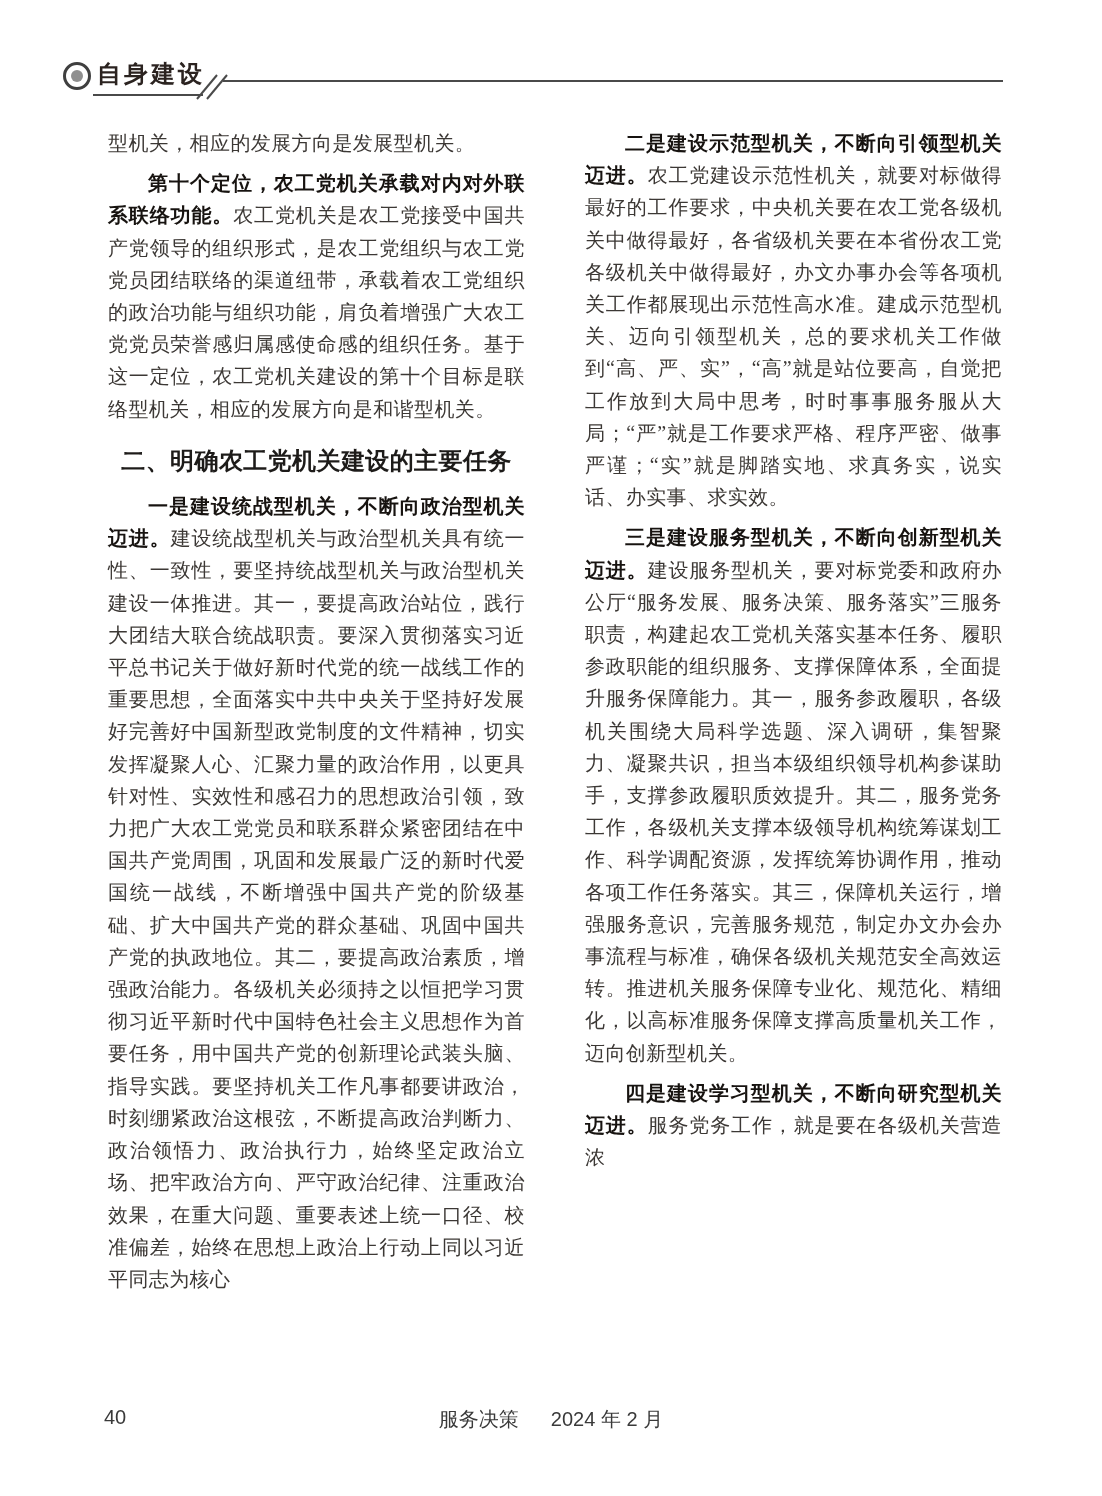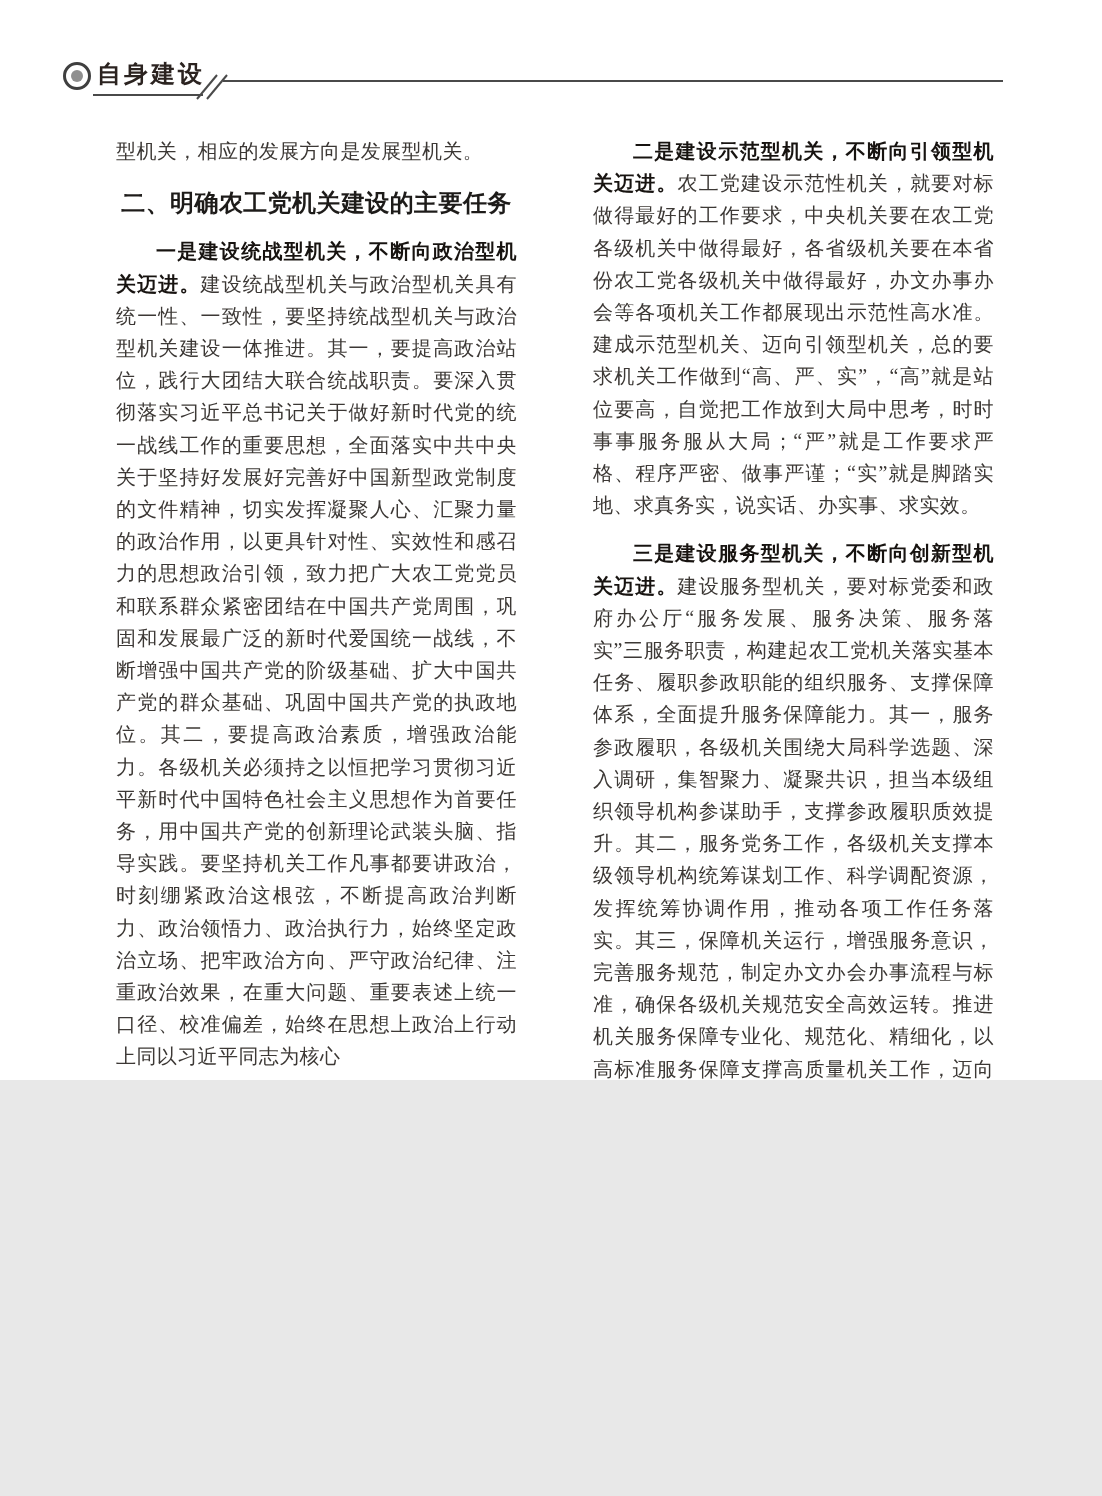--- a/index.html
+++ b/index.html
@@ -1,19 +1,19 @@
 <!DOCTYPE html>
 <html><head>
 <meta charset="utf-8">
 <style>
   html, body { margin: 0; padding: 0; background: #e8e8e8; }
   .page {
     position: relative;
     width: 1102px;
-    height: 1080px;
+    height: 1496px;
     background: #ffffff;
     font-family: "Liberation Serif", "DejaVu Serif", serif;
     color: #3c3835;
     overflow: hidden;
   }
 
   
   .header-icon {
     position: absolute;
     left: 63px; top: 62px;
@@ -50,21 +50,21 @@
     top: 119px;
     width: 433px;
     font-size: 20px;
     line-height: 32.2px;
     text-align: justify;
     text-justify: inter-character;
     letter-spacing: 0.4px;
   }
   .column-left  { left: 100px; }
   .column-right { left: 577px; }
-  .column p { margin: 16px; text-indent: 2em; font-family: Liberation Serif, serif; }
+  .column p { margin: 8px; text-indent: 2em; font-family: Liberation Serif, serif; }
   .column p.no-indent { text-indent: 0; }
   .lead { font-weight: 700; color: #171310; }
   .section-heading {
     margin: 20px 0 13px 0;
     font-family: "Liberation Sans", "DejaVu Sans", sans-serif;
     font-size: 24px;
     font-weight: 700;
     line-height: 32.2px;
     text-align: center;
     text-indent: 0;
@@ -101,20 +101,21 @@
   <div class="header-title">自身建设</div>
   <svg class="header-rule" viewBox="0 0 912 28" xmlns="http://www.w3.org/2000/svg">
     <line x1="0" y1="23" x2="110" y2="23" stroke="#4a4a4a" stroke-width="2"></line>
     <line x1="104" y1="27" x2="124" y2="3" stroke="#4a4a4a" stroke-width="2"></line>
     <line x1="114" y1="27" x2="134" y2="3" stroke="#4a4a4a" stroke-width="2"></line>
     <line x1="130" y1="9" x2="910" y2="9" stroke="#4a4a4a" stroke-width="2"></line>
   </svg>
 
   <div class="column column-left">
     <p class="no-indent">型机关，相应的发展方向是发展型机关。</p>
+    <p><span class="lead">第十个定位，农工党机关承载对内对外联系联络功能。</span><span>农工党机关是农工党接受中国共产党领导的组织形式，是农工党组织与农工党党员团结联络的渠道纽带，承载着农工党组织的政治功能与组织功能，肩负着增强广大农工党党员荣誉感归属感使命感的组织任务。基于这一定位，农工党机关建设的第十个目标是联络型机关，相应的发展方向是和谐型机关。</span></p>
     <h2 class="section-heading">二、明确农工党机关建设的主要任务</h2>
     <p><span class="lead">一是建设统战型机关，不断向政治型机关迈进。</span><span>建设统战型机关与政治型机关具有统一性、一致性，要坚持统战型机关与政治型机关建设一体推进。其一，要提高政治站位，践行大团结大联合统战职责。要深入贯彻落实习近平总书记关于做好新时代党的统一战线工作的重要思想，全面落实中共中央关于坚持好发展好完善好中国新型政党制度的文件精神，切实发挥凝聚人心、汇聚力量的政治作用，以更具针对性、实效性和感召力的思想政治引领，致力把广大农工党党员和联系群众紧密团结在中国共产党周围，巩固和发展最广泛的新时代爱国统一战线，不断增强中国共产党的阶级基础、扩大中国共产党的群众基础、巩固中国共产党的执政地位。其二，要提高政治素质，增强政治能力。各级机关必须持之以恒把学习贯彻习近平新时代中国特色社会主义思想作为首要任务，用中国共产党的创新理论武装头脑、指导实践。要坚持机关工作凡事都要讲政治，时刻绷紧政治这根弦，不断提高政治判断力、政治领悟力、政治执行力，始终坚定政治立场、把牢政治方向、严守政治纪律、注重政治效果，在重大问题、重要表述上统一口径、校准偏差，始终在思想上政治上行动上同以习近平同志为核心</span></p>
   </div>
 
   <div class="column column-right">
     <p><span class="lead">二是建设示范型机关，不断向引领型机关迈进。</span><span>农工党建设示范性机关，就要对标做得最好的工作要求，中央机关要在农工党各级机关中做得最好，各省级机关要在本省份农工党各级机关中做得最好，办文办事办会等各项机关工作都展现出示范性高水准。建成示范型机关、迈向引领型机关，总的要求机关工作做到“高、严、实”，“高”就是站位要高，自觉把工作放到大局中思考，时时事事服务服从大局；“严”就是工作要求严格、程序严密、做事严谨；“实”就是脚踏实地、求真务实，说实话、办实事、求实效。</span></p>
     <p><span class="lead">三是建设服务型机关，不断向创新型机关迈进。</span><span>建设服务型机关，要对标党委和政府办公厅“服务发展、服务决策、服务落实”三服务职责，构建起农工党机关落实基本任务、履职参政职能的组织服务、支撑保障体系，全面提升服务保障能力。其一，服务参政履职，各级机关围绕大局科学选题、深入调研，集智聚力、凝聚共识，担当本级组织领导机构参谋助手，支撑参政履职质效提升。其二，服务党务工作，各级机关支撑本级领导机构统筹谋划工作、科学调配资源，发挥统筹协调作用，推动各项工作任务落实。其三，保障机关运行，增强服务意识，完善服务规范，制定办文办会办事流程与标准，确保各级机关规范安全高效运转。推进机关服务保障专业化、规范化、精细化，以高标准服务保障支撑高质量机关工作，迈向创新型机关。</span></p>
     <p><span class="lead">四是建设学习型机关，不断向研究型机关迈进。</span><span>服务党务工作，就是要在各级机关营造浓</span></p>
   </div>
 

